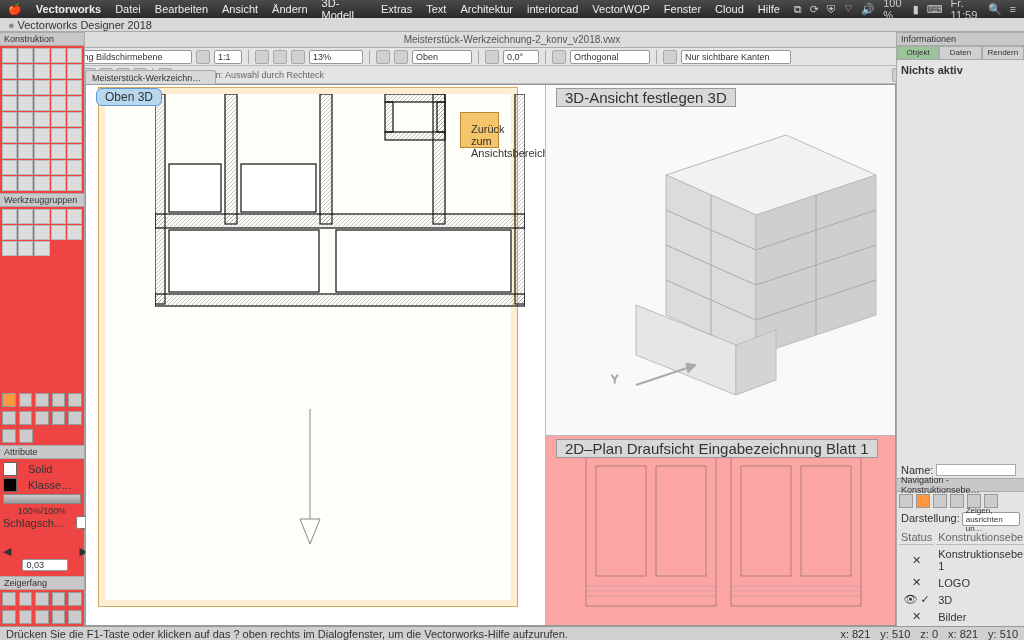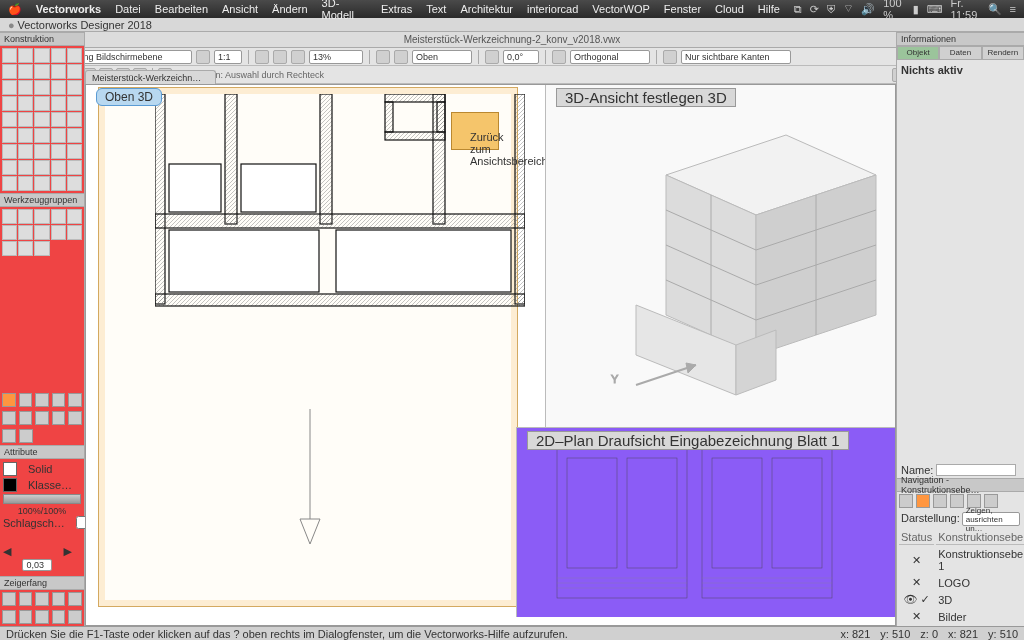--- a/index.html
+++ b/index.html
@@ -34,24 +34,24 @@
 .nav-tbl td{padding:1px 2px}
 .nav-row .x{width:12px;text-align:center}
 .viewport{position:absolute;left:0;top:0;right:350px;bottom:0;overflow:hidden}
 .vp-tag{position:absolute;top:3px;left:10px;background:#b8d8f0;border:1px solid #5a9bd4;border-radius:6px;padding:1px 8px;font-size:12px;z-index:5}
 .page{position:absolute;left:12px;top:2px;width:420px;height:520px;background:#fdedd3;border:1px solid #d4a960}
 .page-inner{position:absolute;left:6px;top:6px;right:6px;bottom:6px;background:#fffdf8}
 .plan{position:absolute;left:50px;top:0;width:370px;height:220px}
 .plan rect{fill:#fff;stroke:#111;stroke-width:1.2}
 .plan .hatch{fill:url(#hatch)}
 .arrow{position:absolute;left:190px;top:315px}
-.note{position:absolute;right:12px;top:18px;width:48px;height:36px;background:#f5c56b;border:1px solid #ba8830;font-size:8px;text-align:center;padding:18px;line-height:1.1}
+.note{position:absolute;right:12px;top:18px;width:39px;height:36px;background:#f5c56b;border:1px solid #ba8830;font-size:8px;text-align:center;padding:10px;line-height:1.1}
 .iso-pane{position:absolute;right:0;top:0;width:350px;height:350px;border-left:1px solid #bbb;background:#f9f9f9;overflow:hidden}
 .iso-tag{position:absolute;top:3px;left:10px;background:#d8d8d8;border:1px solid #999;border-radius:0;padding:0 8px;font-size:15px;z-index:5}
-.plan-pane{position:absolute;right:0;bottom:8px;width:379px;height:190px;border-left:1px solid #bbb;border-top:1px solid #bbb;background:#8b5cf6;overflow:hidden}
+.plan-pane{position:absolute;right:0;bottom:0;width:350px;height:190px;border-left:1px solid #bbb;border-top:1px solid #bbb;background:#fca5a5;overflow:hidden}
 .statusbar{position:absolute;left:0;right:0;bottom:0;height:14px;background:#d0d0d0;border-top:1px solid #999;display:flex;align-items:center;font-size:9px;padding:0 6px;color:#555}
 .statusbar .sr{margin-left:auto;display:flex;gap:10px}
 .doc-tab{position:absolute;left:85px;top:70px;height:14px;background:#d8d8d8;border:1px solid #aaa;border-bottom:none;border-radius:3px 3px 0 0;padding:0 14px 0 6px;font-size:9px;line-height:14px}
 .icorow{display:flex;gap:3px;padding:2px}
 .icorow .ic{width:14px;height:14px;background:#ccc;border:1px solid #999;cursor:pointer}
 .icorow .ic.act{background:#ff9640}
 .sep{width:1px;height:14px;background:#aaa;margin:0 2px}
 </style>
 </head>
 <body>
@@ -244,21 +244,21 @@
     <div class="attr-row">
         <div style="flex:1;height:10px;background:linear-gradient(#ccc,#999);border:1px solid #888"></div>
       </div>
     <div style="text-align:center;font-size:9px">100%/100%</div>
     <div class="attr-row">
         <span>Schlagsch…</span>
         <input type="checkbox" style="">
       </div>
     <div class="attr-row">
       <span>◀</span>
-      <input class="tb-sel" style="width: 30px; height: 12px; margin-top: 28px;" value="0,03">
+      <input class="tb-sel" style="width: 46px; height: 12px; margin-top: 28px;" value="0,03">
       <span>▶</span>
     </div>
   </div>
   <div class="panel-hdr">Zeigerfang</div>
   <div class="icorow">
     <div class="ic"></div>
       <div class="ic"></div>
       <div class="ic"></div>
       <div class="ic"></div>
       <div class="ic"></div>

